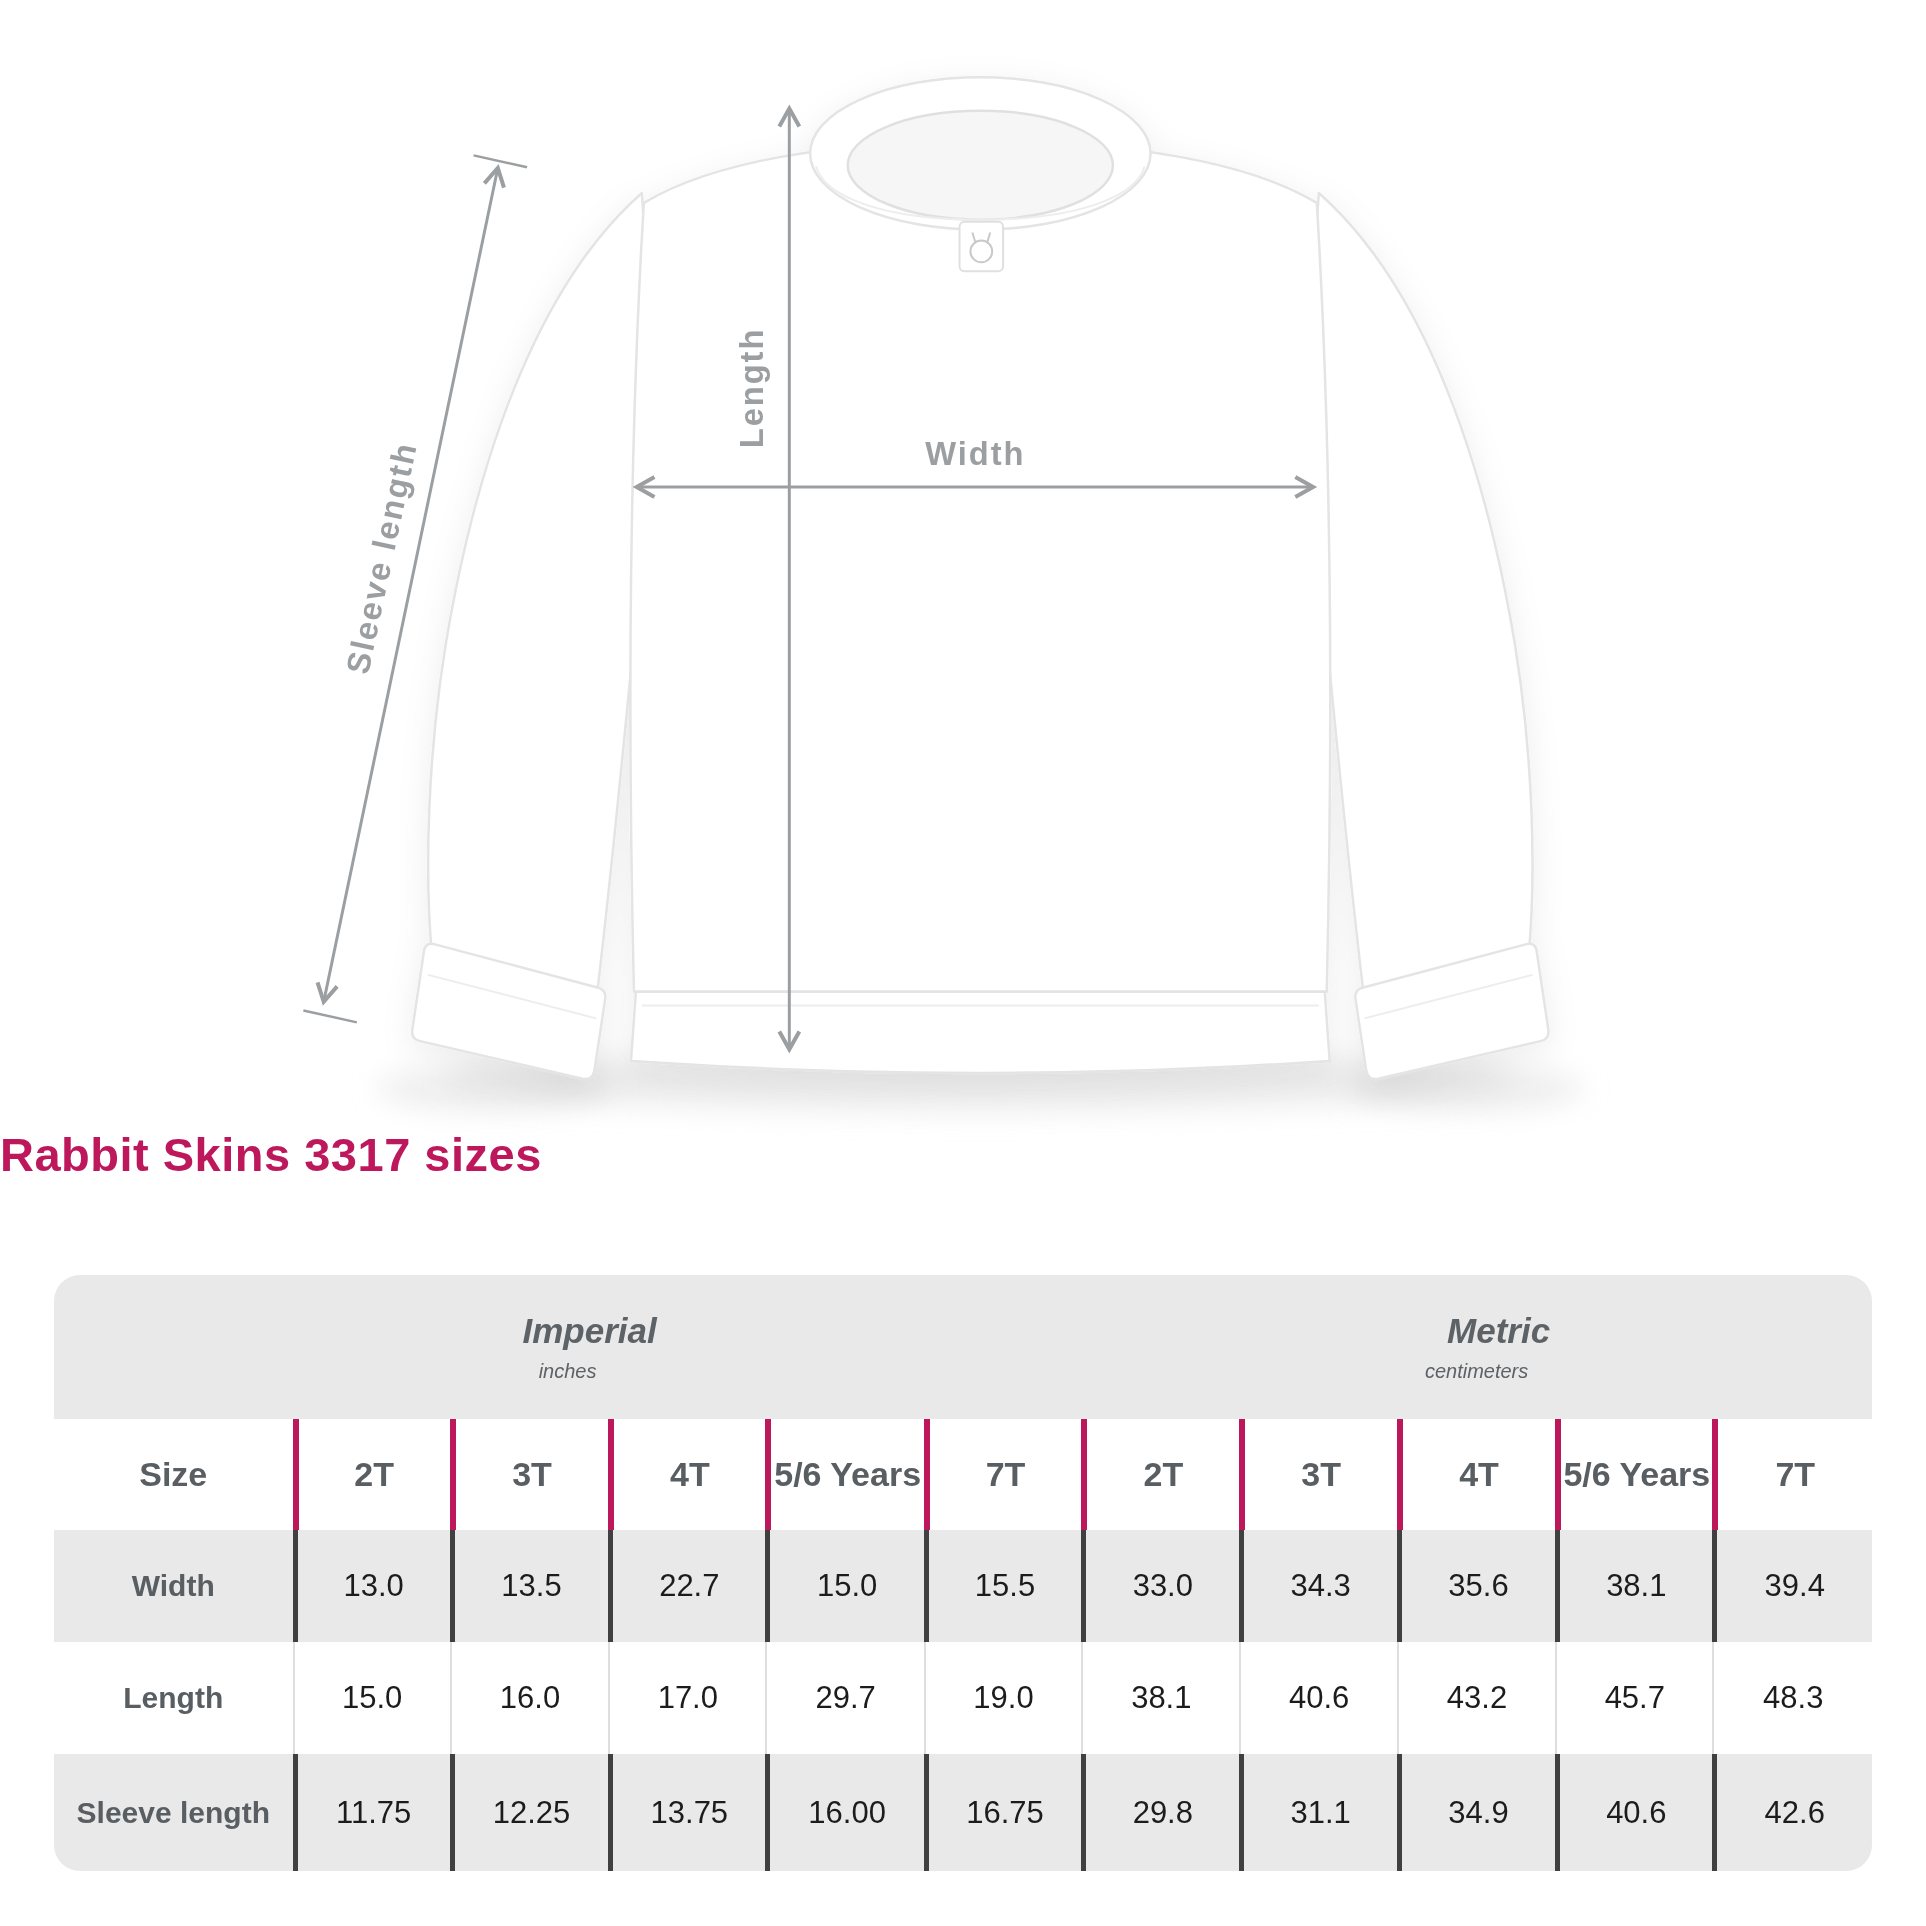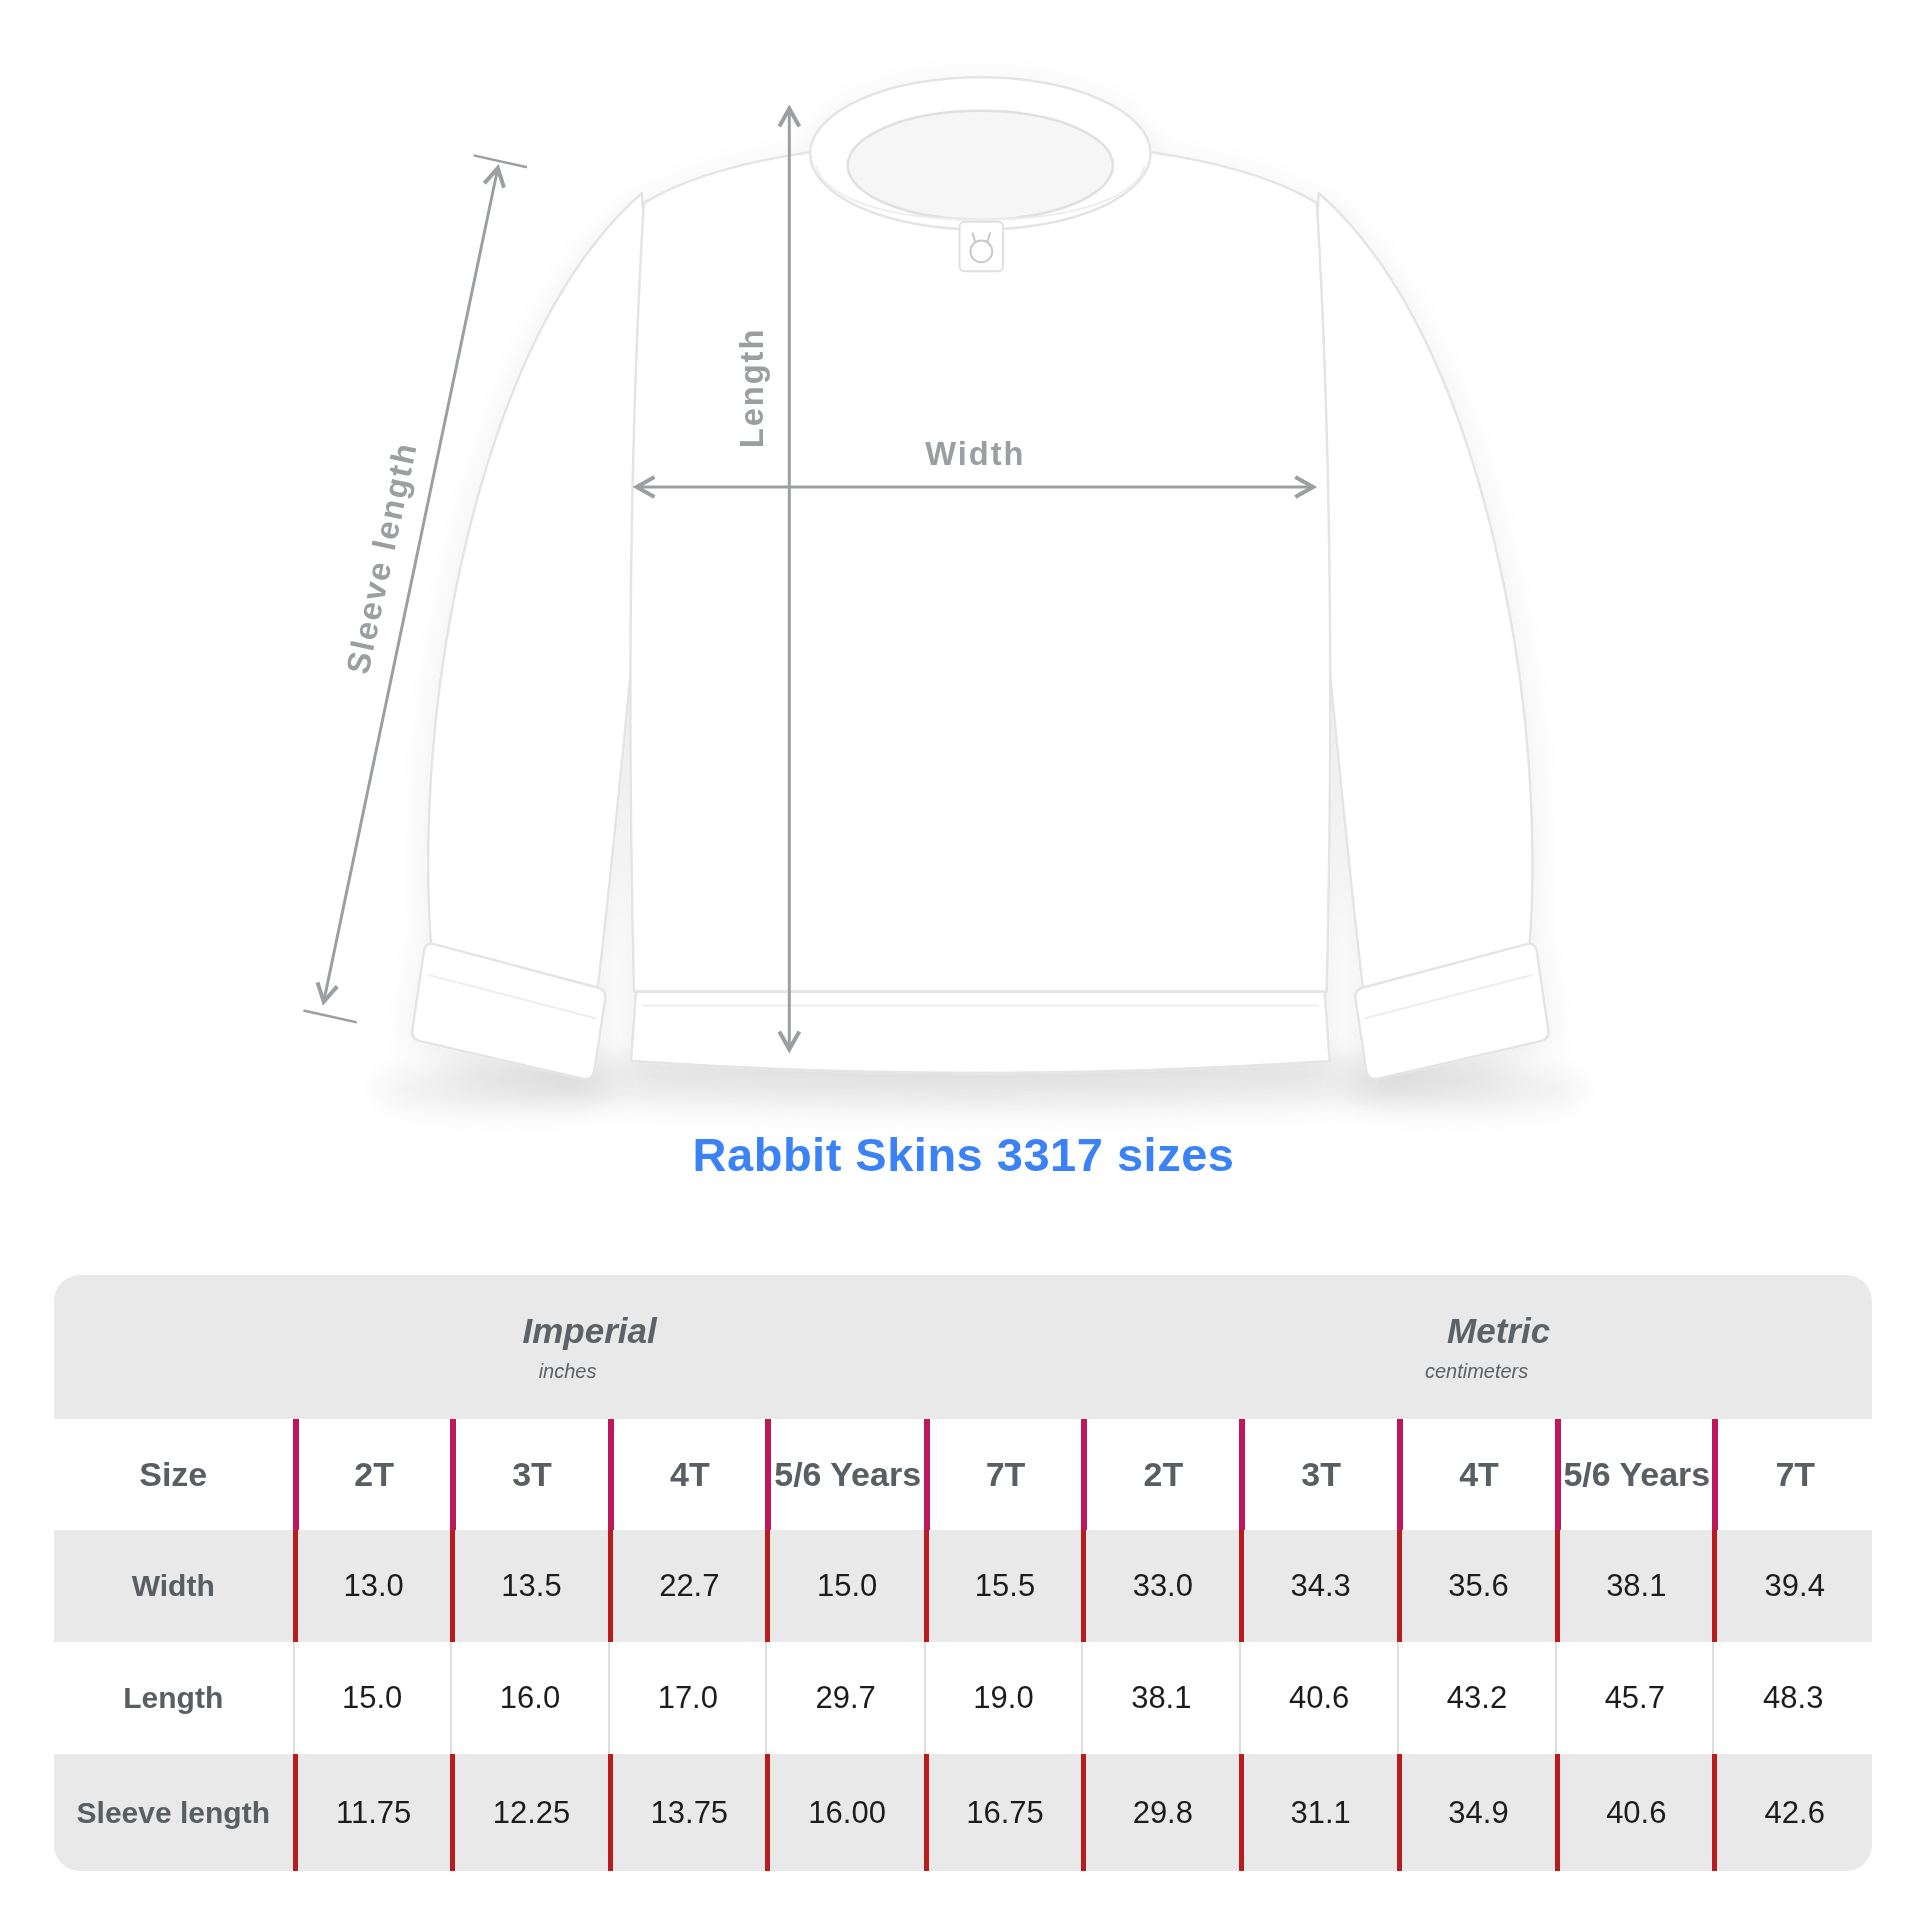--- a/index.html
+++ b/index.html
@@ -10,24 +10,23 @@
     font-family: "Liberation Sans", sans-serif;
     overflow: hidden;
   }
 
   .illustration { position: absolute; top: 0; left: 0; }
 
   .page-title {
     position: absolute;
     top: 1127px; left: 0;
     width: 1927px;
-    text-align: center;
     font-size: 47px;
     font-weight: bold;
-    color: #3b82f6;
+    color: #be185d;
     letter-spacing: 0.5px;
   }
 
   .size-table {
     position: absolute;
     top: 1275px; left: 54px;
     width: 1818px;
     border-collapse: separate;
     border-spacing: 0;
     table-layout: fixed;
@@ -45,21 +44,21 @@
   .band-name { font-size: 35px; font-weight: bold; font-style: italic; color: #5d6266; padding-left: 44px; }
   .band-unit { font-size: 20px; font-style: italic; font-weight: normal; color: #5d6266; margin-top: 9px; }
 
   .head-row th { height: 111px; font-size: 34px; color: #585e62; background: #ffffff; }
   .head-row th + th { border-left: 6px solid #be185d; }
 
   .data-row td { height: 112px; font-size: 31px; color: #1c1c1c; background: #ffffff; }
   .data-row td.row-label { font-size: 30px; font-weight: bold; color: #585e62; }
 
   .row-shade td { background: #e9e9e9; }
-  .row-shade td + td { border-left: 5px solid #b91c1c; }
+  .row-shade td + td { border-left: 5px solid #404040; }
   .row-plain td + td { border-left: 2px solid #dedede; }
 
   .row-last td { height: 117px; }
   .row-last td:first-child { border-bottom-left-radius: 26px; }
   .row-last td:last-child  { border-bottom-right-radius: 26px; margin-top: 16px; }
 
   .diagram-text {
     font-family: "Liberation Sans", sans-serif;
     font-size: 33px;
     font-weight: bold;

